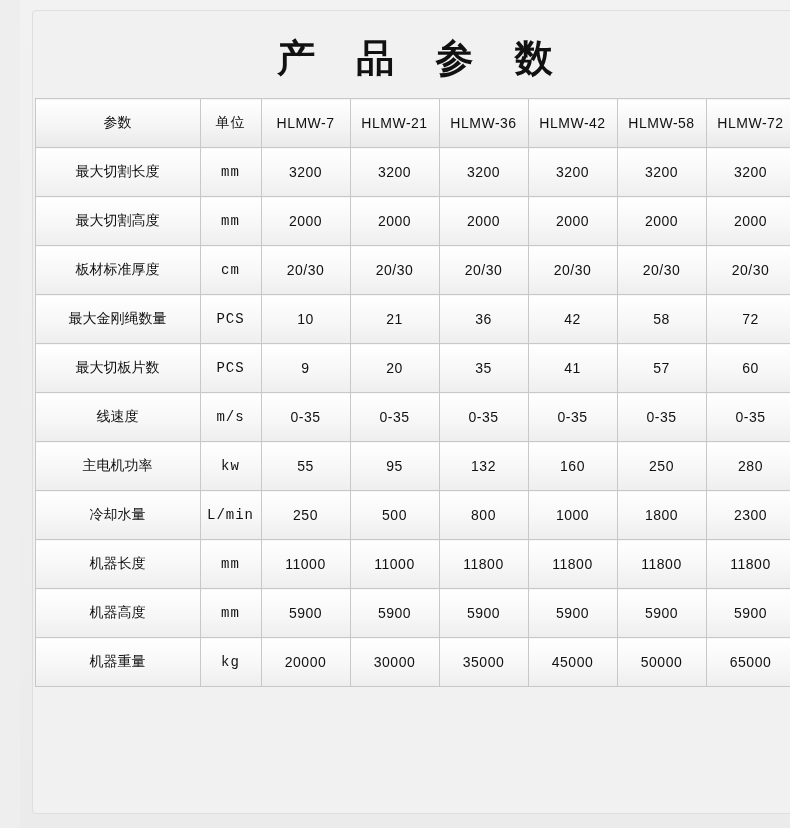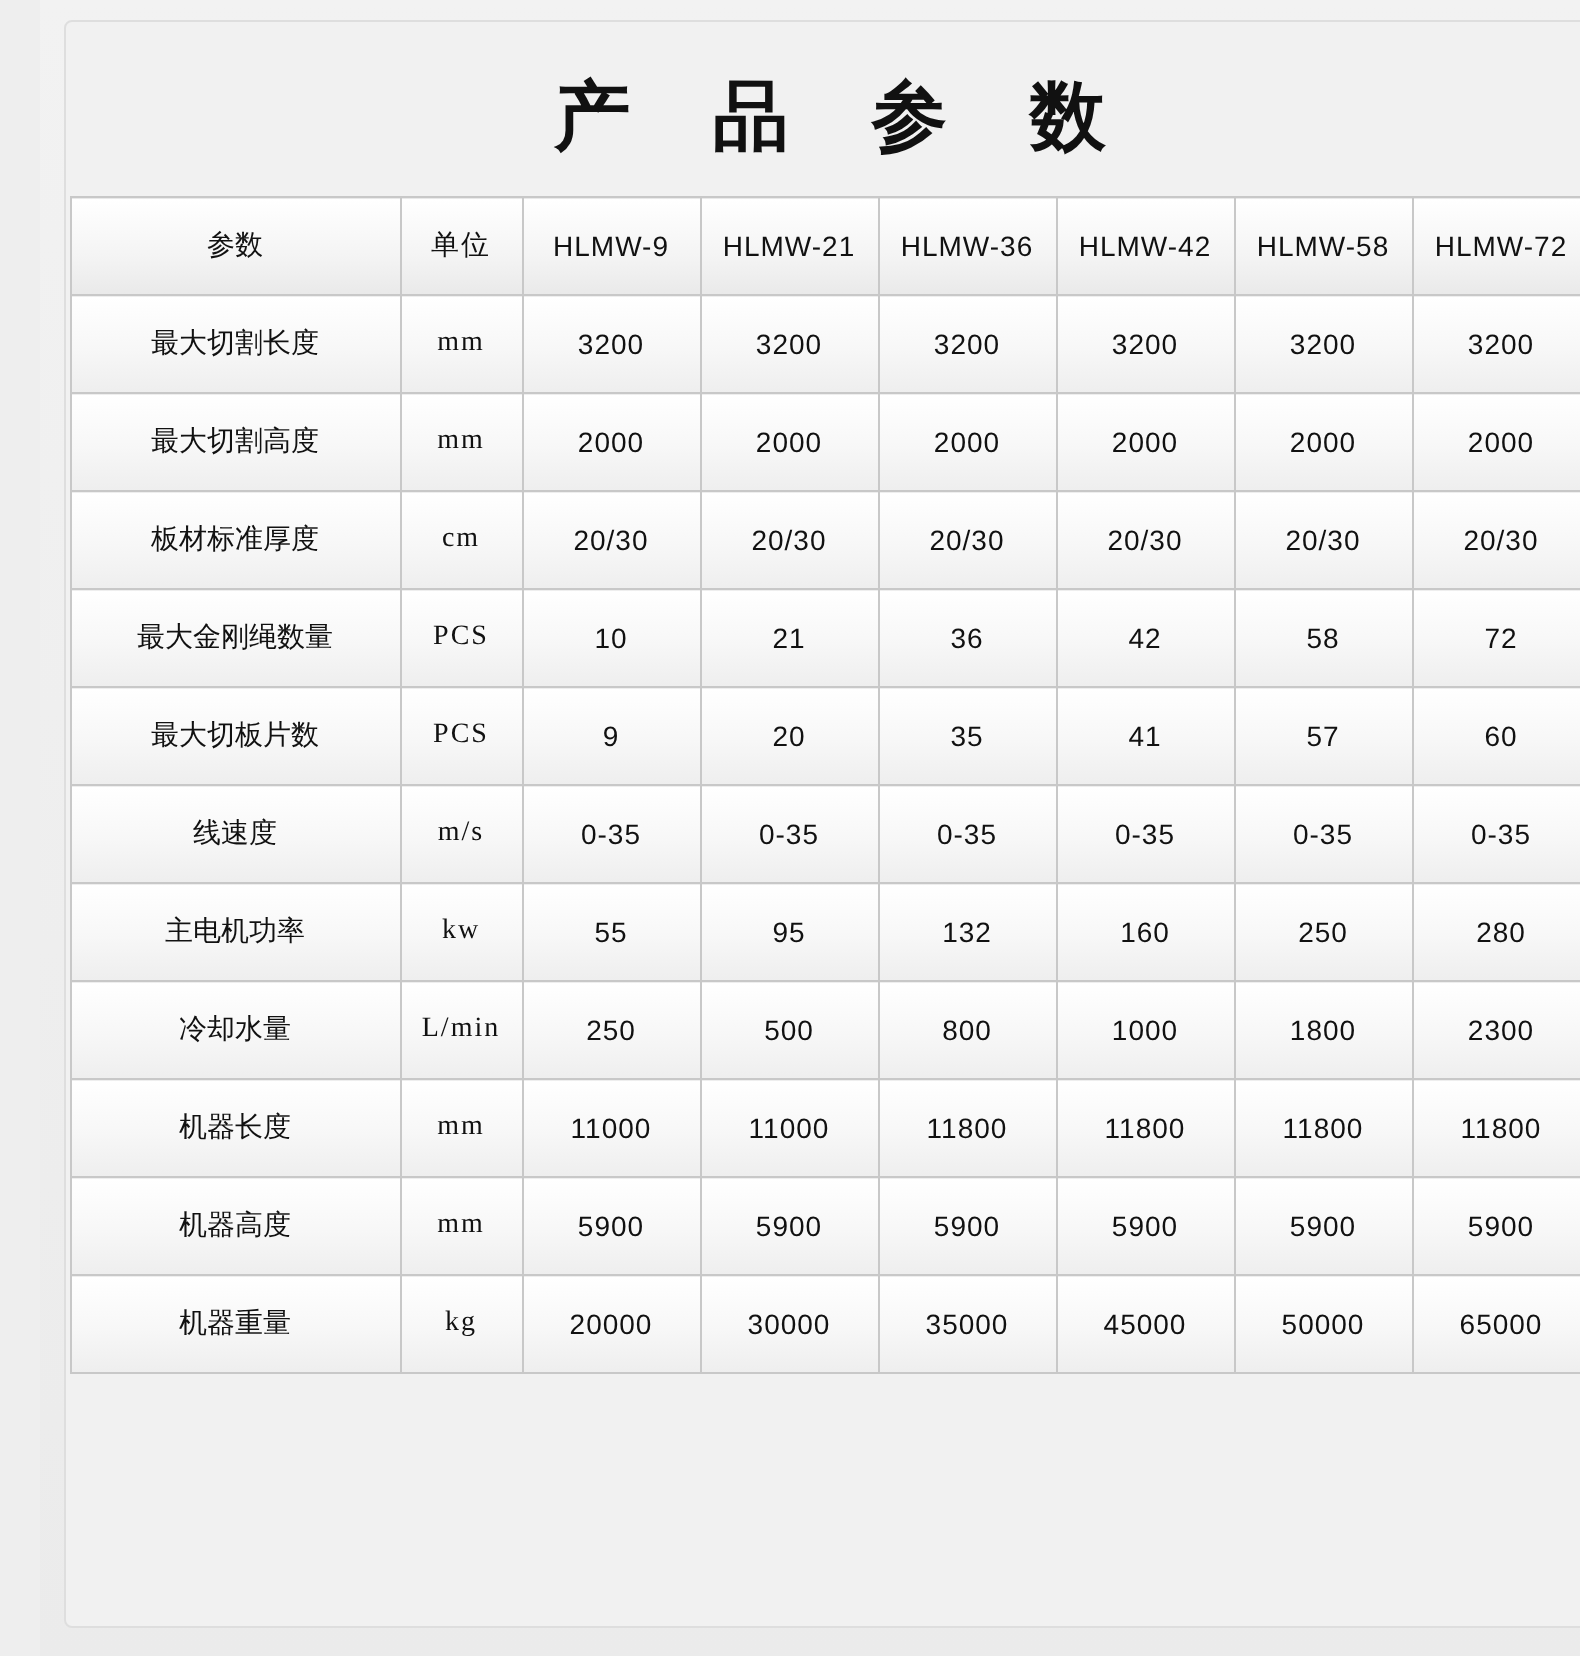--- a/index.html
+++ b/index.html
@@ -56,40 +56,40 @@
     height: 46px;
     font-size: 14px;
     color: #111;
     background: linear-gradient(180deg, #ffffff 0%, #f7f7f7 55%, #eeeeee 100%);
   }
   table.spec tr.head td {
     font-size: 14px;
     background: linear-gradient(180deg, #ffffff 0%, #f4f4f4 60%, #e9e9e9 100%);
   }
   td.c0 { width: 162px; font-size: 15px; }
-  td.c1 { width: 58px; font-size: 12px; font-family: Liberation Serif, serif; letter-spacing: 1px;}
+  td.c1 { width: 58px; font-size: 12px; font-family: Liberation Mono, monospace; letter-spacing: 1px;}
   td.cv { width: 86px; font-size: 13px; }
   .model { font-size: 13px; letter-spacing: 0.5px; }
   .cjk { font-family: "DejaVu Sans", "Liberation Sans", sans-serif; }
   .val-sp { letter-spacing: 0.5px; }
 </style>
 </head>
 <body>
 
 <div class="page">
   <div class="card">
 
     <div class="title cjk">产 品 参 数</div>
 
     <table class="spec">
       <tbody>
         <tr class="head">
           <td class="c0 cjk">参数</td>
           <td class="c1 cjk">单位</td>
-          <td class="cv model">HLMW-9</td>
+          <td class="cv model">HLMW-7</td>
           <td class="cv model">HLMW-21</td>
           <td class="cv model">HLMW-36</td>
           <td class="cv model">HLMW-42</td>
           <td class="cv model">HLMW-58</td>
           <td class="cv model">HLMW-72</td>
         </tr>
 
         <tr>
           <td class="c0 cjk">最大切割长度</td>
           <td class="c1">mm</td>

